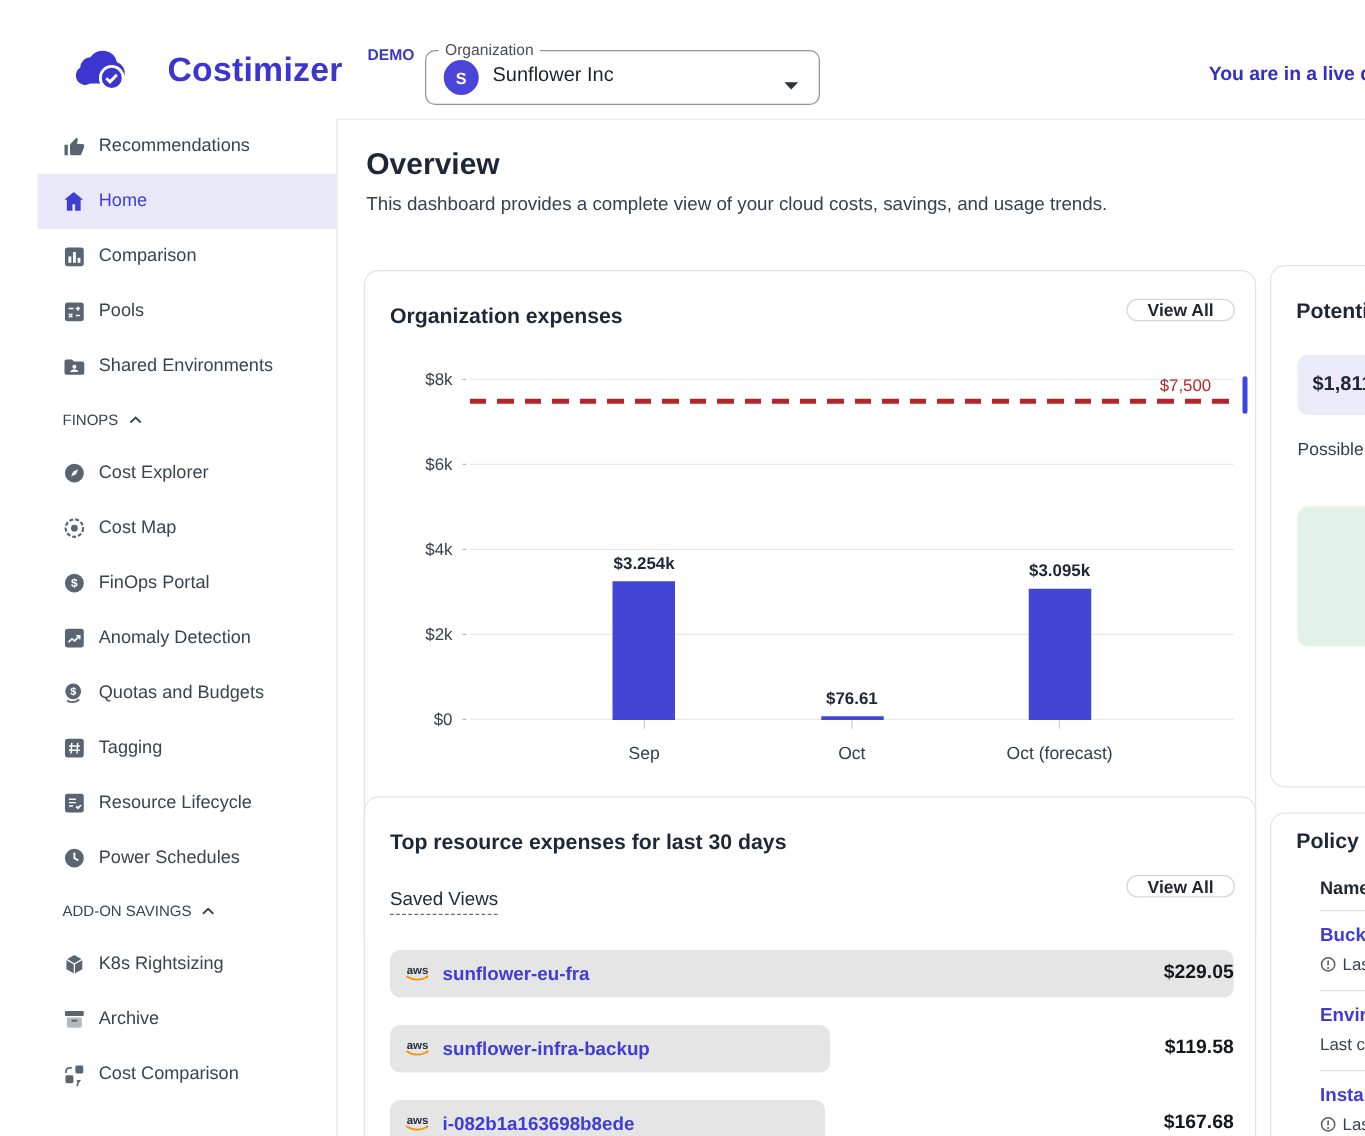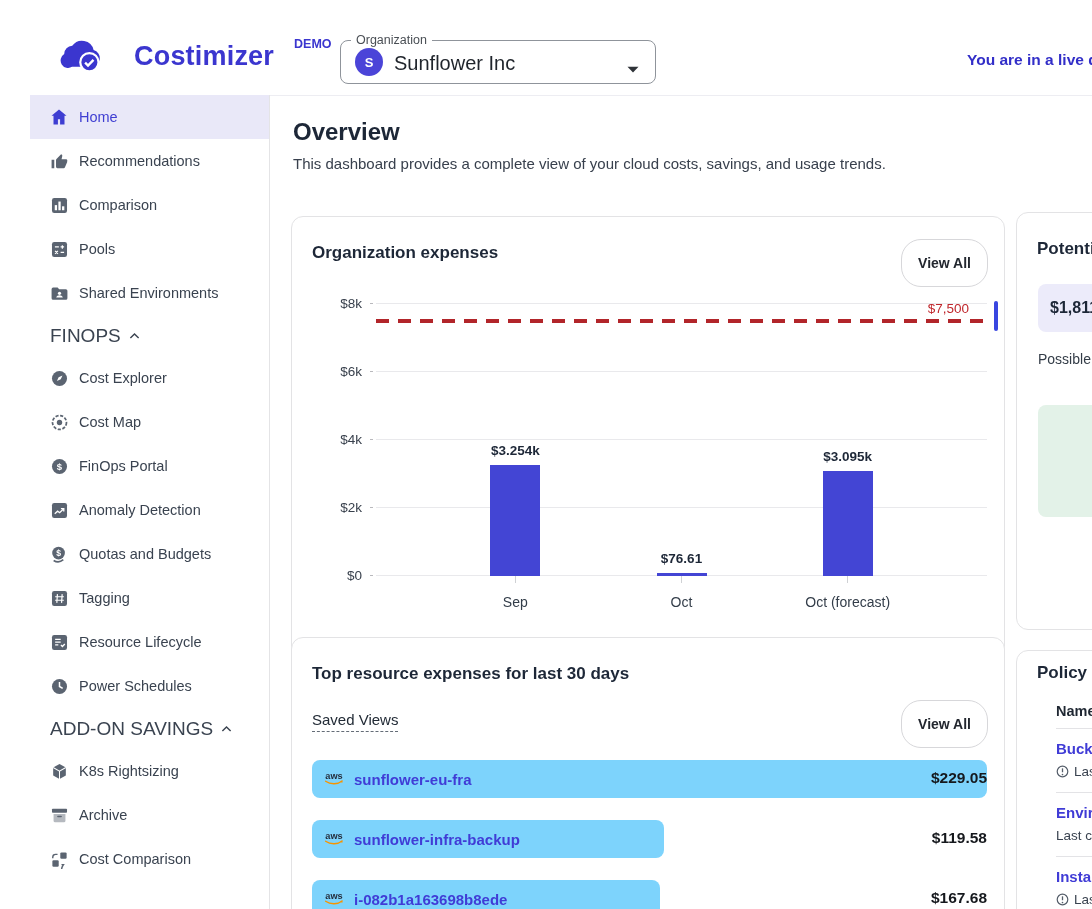--- a/index.html
+++ b/index.html
@@ -6,43 +6,43 @@
     font-family:"Liberation Sans",sans-serif;color:#222;}
   
   .header{position:absolute;left:0;top:0;width:1092px;height:95px;background:#fff;border-bottom:1px solid #ededf2;}
   .logo-row{position:absolute;left:58px;top:34px;display:flex;align-items:flex-start;gap:16px;}
   .app-title{font-size:27px;font-weight:bold;color:#3b36cf;margin-left:10px;line-height:44px;letter-spacing:.2px;}
   .demo{font-size:12.5px;font-weight:bold;color:#3b36cf;margin-left:4px;margin-top:3px;}
   .org-select{position:absolute;left:340px;top:40px;width:314px;height:42px;border:1px solid #8f949b;border-radius:8px;background:#fff;cursor:pointer;}
   .org-label{position:absolute;left:10px;top:-8px;background:#fff;padding:0 5px;font-size:12.5px;color:#4a4f55;}
   .org-avatar{position:absolute;left:14px;top:7px;width:28px;height:28px;border-radius:50%;background:#4b44d8;
     color:#fff;font-size:13px;font-weight:bold;display:flex;align-items:center;justify-content:center;}
-  .org-value{position:absolute;left:53px;top:11px;font-size:20px;color:#1f242b;}
+  .org-value{position:absolute;left:53px;top:11px;font-size:16px;color:#1f242b;}
   .org-caret{position:absolute;right:16px;top:18px;}
   .live-banner{position:absolute;left:967px;top:51px;font-size:15.5px;font-weight:bold;color:#322ec8;white-space:nowrap;}
   
   .sidebar{position:absolute;left:0;top:95px;width:270px;height:814px;background:#fff;border-right:1px solid #e4e4e6;box-sizing:border-box;}
   .nav{margin-left:30px;}
   .nav-item{height:44px;display:flex;align-items:center;padding-left:19px;gap:10px;font-size:14.5px;color:#3a4350;cursor:pointer;}
   .nav-item .ni{width:20px;height:20px;color:#5b6471;display:flex;align-items:center;justify-content:center;flex:none;}
   .nav-item.active{background:#e9e8f8;color:#3f3ed2;}
   .nav-item.active .ni{color:#3f3ed2;}
-  .nav-section{height:41px;display:flex;align-items:center;gap:8px;font-size:19px;color:#3a4350;padding-left:20px;cursor:pointer;}
+  .nav-section{height:41px;display:flex;align-items:center;gap:8px;font-size:12px;color:#3a4350;padding-left:20px;cursor:pointer;}
   .nav-section .chev{color:#3a4350;display:flex;}
   
   .page-title{position:absolute;left:293px;top:118px;font-size:24px;font-weight:bold;color:#1d2737;}
   .page-subtitle{position:absolute;left:293px;top:155px;font-size:15px;color:#38404d;}
   .card{position:absolute;background:#fff;border:1px solid #e3e3e5;border-radius:12px;box-sizing:border-box;}
   .card1{left:291px;top:216px;width:714px;height:544px;}
   .card2{left:291px;top:637px;width:714px;height:330px;}
   .cardS{left:1016px;top:212px;width:260px;height:418px;}
   .cardP{left:1016px;top:650px;width:260px;height:330px;}
   .card-title{position:absolute;left:20px;top:26px;font-size:17px;font-weight:bold;color:#1d2737;}
   .viewall{position:absolute;right:16px;border:1px solid #d7d7da;border-radius:20px;background:#fff;
-    padding:15px 16px;font-size:14px;font-weight:bold;color:#23272f;cursor:pointer;font-family:inherit;}
+    padding:0 16px;font-size:14px;font-weight:bold;color:#23272f;cursor:pointer;font-family:inherit;}
   .va1{top:22px;} .va2{top:62px;}
   
   .chart-area{position:absolute;left:20px;top:87px;width:675px;height:272px;}
   .ylabs{position:absolute;left:0;top:0;width:50px;height:100%;}
   .ytick{position:absolute;right:0;width:50px;text-align:right;font-size:13.5px;color:#39414d;height:16px;line-height:16px;}
   .plot{position:absolute;left:64px;right:0;top:0;bottom:0;}
   .gridline{position:absolute;left:0;right:0;height:1px;background:#e9e9ec;}
   .notch{position:absolute;left:-6px;top:0;width:3px;height:1px;background:#b9b9bd;}
   .threshold{position:absolute;left:0;right:0;height:4px;
     background:repeating-linear-gradient(90deg,#b2252a 0 13px,transparent 13px 22px);}
@@ -50,21 +50,21 @@
   .bar{position:absolute;width:50px;background:#4345d4;}
   .vlabel{position:absolute;width:120px;text-align:center;font-size:13.5px;font-weight:bold;color:#1d2737;}
   .xtick{position:absolute;bottom:-7px;width:1px;height:7px;background:#cfd1d4;}
   .xlabel{position:absolute;bottom:-34px;width:120px;text-align:center;font-size:14px;color:#333d49;}
   .chart-scroll{position:absolute;left:702px;top:84px;width:4px;height:30px;background:#3946e0;border-radius:2px;cursor:pointer;}
   
   .saved-views{position:absolute;left:20px;top:73px;font-size:15px;color:#222b36;padding-bottom:3px;
     border-bottom:1.5px dashed #646c77;cursor:pointer;}
   .res-rows{position:absolute;left:20px;top:122px;right:17px;}
   .res-row{position:relative;height:38px;margin-bottom:22px;}
-  .res-bar{height:38px;background:#7dd3fc;border-radius:8px;display:flex;align-items:center;gap:8px;padding-left:10px;box-sizing:border-box;}
+  .res-bar{height:38px;background:#e5e5e5;border-radius:8px;display:flex;align-items:center;gap:8px;padding-left:10px;box-sizing:border-box;}
   .res-name{font-size:15px;font-weight:bold;color:#403cd6;white-space:nowrap;cursor:pointer;}
   .res-price{position:absolute;right:0;top:9px;font-size:15.5px;font-weight:bold;color:#15181d;}
   .aws{display:flex;flex:none;}
   
   .sav-box{position:absolute;left:21px;top:71px;right:-20px;height:48px;background:#ecebfa;border-radius:8px;
     display:flex;align-items:center;padding-left:12px;font-size:16px;font-weight:bold;color:#1d2737;box-sizing:border-box;}
   .sav-caption{position:absolute;left:21px;top:138px;font-size:14px;color:#333c47;white-space:nowrap;}
   .sav-green{position:absolute;left:21px;top:192px;right:-40px;height:112px;background:#e3f2e8;border-radius:8px;}
   
   .cardP .card-title{top:12px;}
@@ -101,35 +101,35 @@
           <path d="M0.5 0.8h11L6 6.5z" fill="#2f3338"></path>
         </svg>
     </span>
   </div>
 
   <div class="live-banner">You are in a live demo</div>
 </div>
 
 <div class="sidebar">
   <div class="nav">
+      <div class="nav-item">
+        <span class="ni">
+          <svg viewBox="0 0 24 24" width="19" height="19">
+            <path fill="currentColor" d="M2 20.5h3.4V9.9H2v10.6zM22 10.8c0-1-.8-1.8-1.8-1.8h-5.6l.9-4.1v-.3c0-.4-.2-.8-.4-1L14 2.7 8.2 8.9c-.4.3-.6.8-.6 1.3v8.5c0 1 .8 1.8 1.8 1.8h7.9c.7 0 1.4-.4 1.6-1.1l2.7-6.3c.1-.2.1-.4.1-.6v-1.7z"></path>
+          </svg>
+        </span>
+        <span class="nl">Recommendations</span>
+      </div>
       <div class="nav-item active">
         <span class="ni">
           <svg viewBox="0 0 24 24" width="20" height="20">
             <path fill="currentColor" d="M12 3 3 10.6h2.4V21h5.3v-6.2h2.6V21h5.3V10.6H21z"></path>
           </svg>
         </span>
         <span class="nl">Home</span>
-      </div>
-      <div class="nav-item">
-        <span class="ni">
-          <svg viewBox="0 0 24 24" width="19" height="19">
-            <path fill="currentColor" d="M2 20.5h3.4V9.9H2v10.6zM22 10.8c0-1-.8-1.8-1.8-1.8h-5.6l.9-4.1v-.3c0-.4-.2-.8-.4-1L14 2.7 8.2 8.9c-.4.3-.6.8-.6 1.3v8.5c0 1 .8 1.8 1.8 1.8h7.9c.7 0 1.4-.4 1.6-1.1l2.7-6.3c.1-.2.1-.4.1-.6v-1.7z"></path>
-          </svg>
-        </span>
-        <span class="nl">Recommendations</span>
       </div>
       <div class="nav-item">
         <span class="ni">
           <svg viewBox="0 0 24 24" width="19" height="19">
             <rect x="2.5" y="2.5" width="19" height="19" rx="2.8" fill="currentColor"></rect>
             <rect x="6" y="11.5" width="2.9" height="6.5" fill="#fff"></rect>
             <rect x="10.6" y="7" width="2.9" height="11" fill="#fff"></rect>
             <rect x="15.2" y="13" width="2.9" height="5" fill="#fff"></rect>
           </svg>
         </span>

